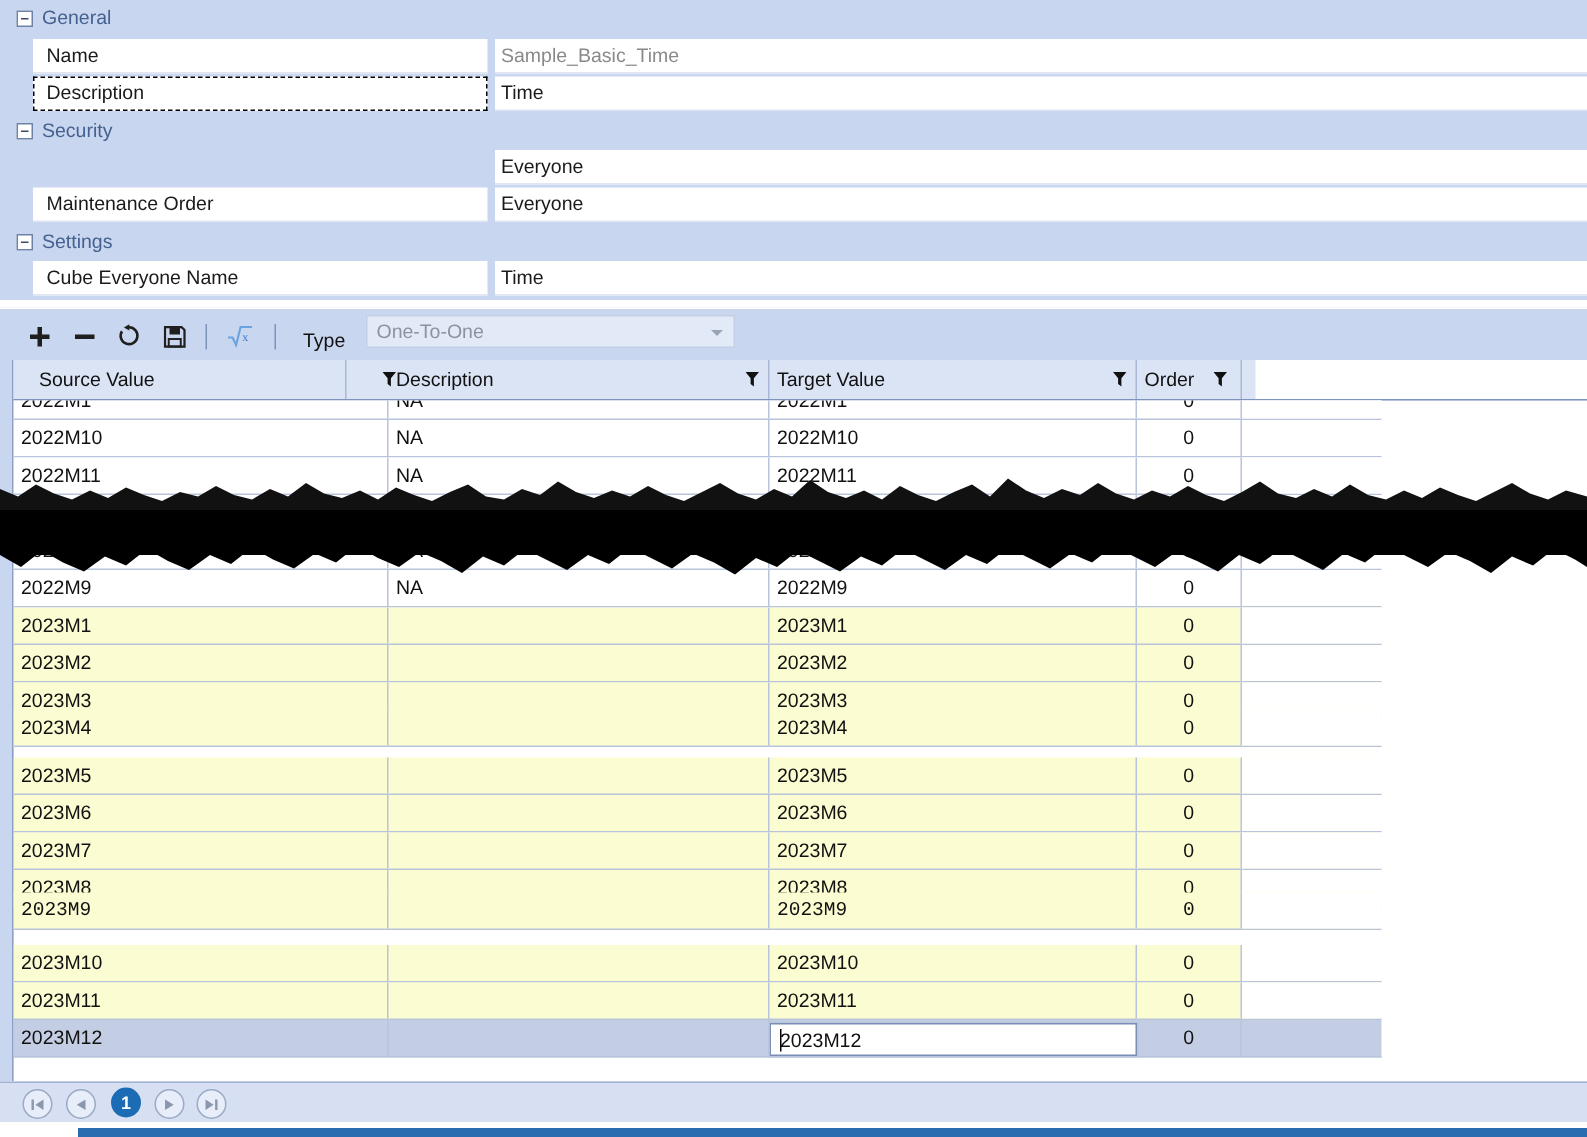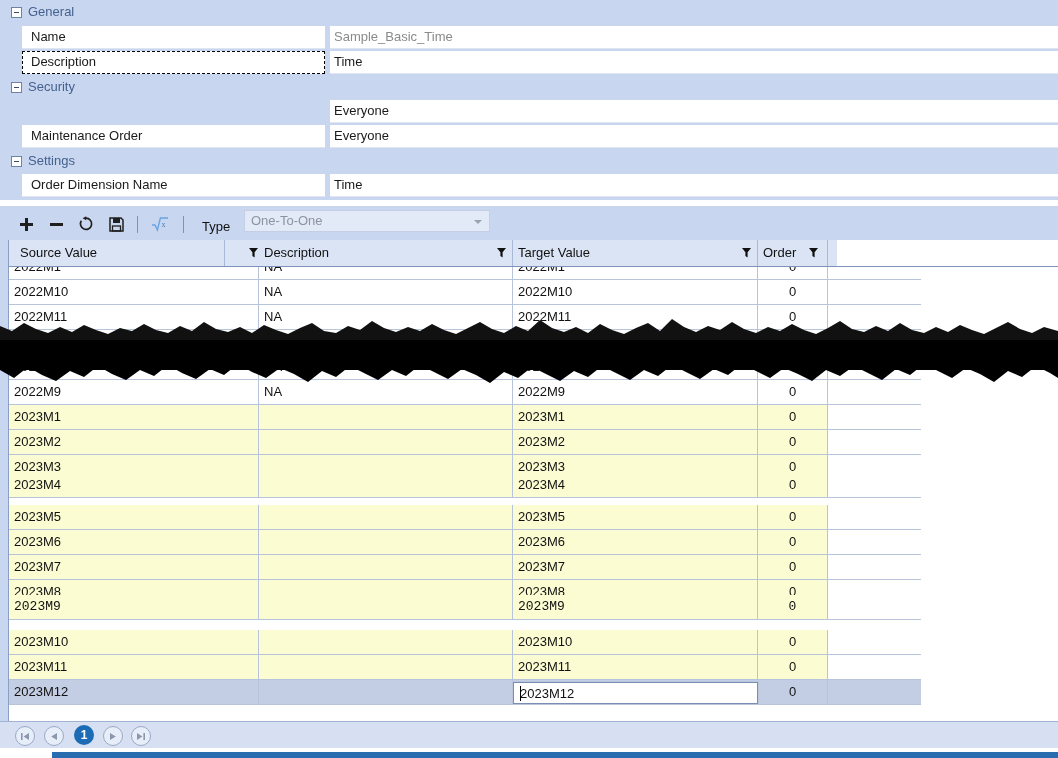--- a/index.html
+++ b/index.html
@@ -262,21 +262,21 @@
           <span>Everyone</span>
         </span>
     </div>
 
     <div class="pg-row pg-group" style="top:149px;">
       <span class="pg-expander"></span>
       <span class="pg-caption">Settings</span>
     </div>
     <div class="pg-row pg-item" style="top:173px;">
       <span class="pg-name">
-          <span>Order Dimension Name</span>
+          <span>Cube Everyone Name</span>
         </span>
       <span class="pg-val">
           <span>Time</span>
         </span>
     </div>
   </div>
 
   <div class="toolbar">
     <div class="tb-btn" style="left:13px;">
       <svg width="15" height="15" viewBox="0 0 15 15" aria-hidden="true">
@@ -314,21 +314,21 @@
   </div>
   <div class="tb-combo">
     <span class="cval">One-To-One</span>
     <span class="carrow"></span>
   </div>
 
   <div class="grid">
     <div class="grid-leftstrip"></div>
 
     <div class="gheader">
-      <div class="gh-cell" style="left:6px; width:210px;">
+      <div class="gh-cell" style="left:12px; width:210px;">
         <span class="ghtxt">Source Value</span>
         <span class="funnel" style="left:234px;">
           <svg width="9" height="10" viewBox="0 0 9 10" aria-hidden="true">
               <path d="M0 0 H9 L5.6 4.2 V9.6 L3.4 8 V4.2 Z" fill="#111111"></path>
             </svg>
         </span>
       </div>
       <div class="gh-cell" style="left:250px; width:254px;">
         <span class="ghtxt">Description</span>
         <span class="funnel" style="left:238px;">

